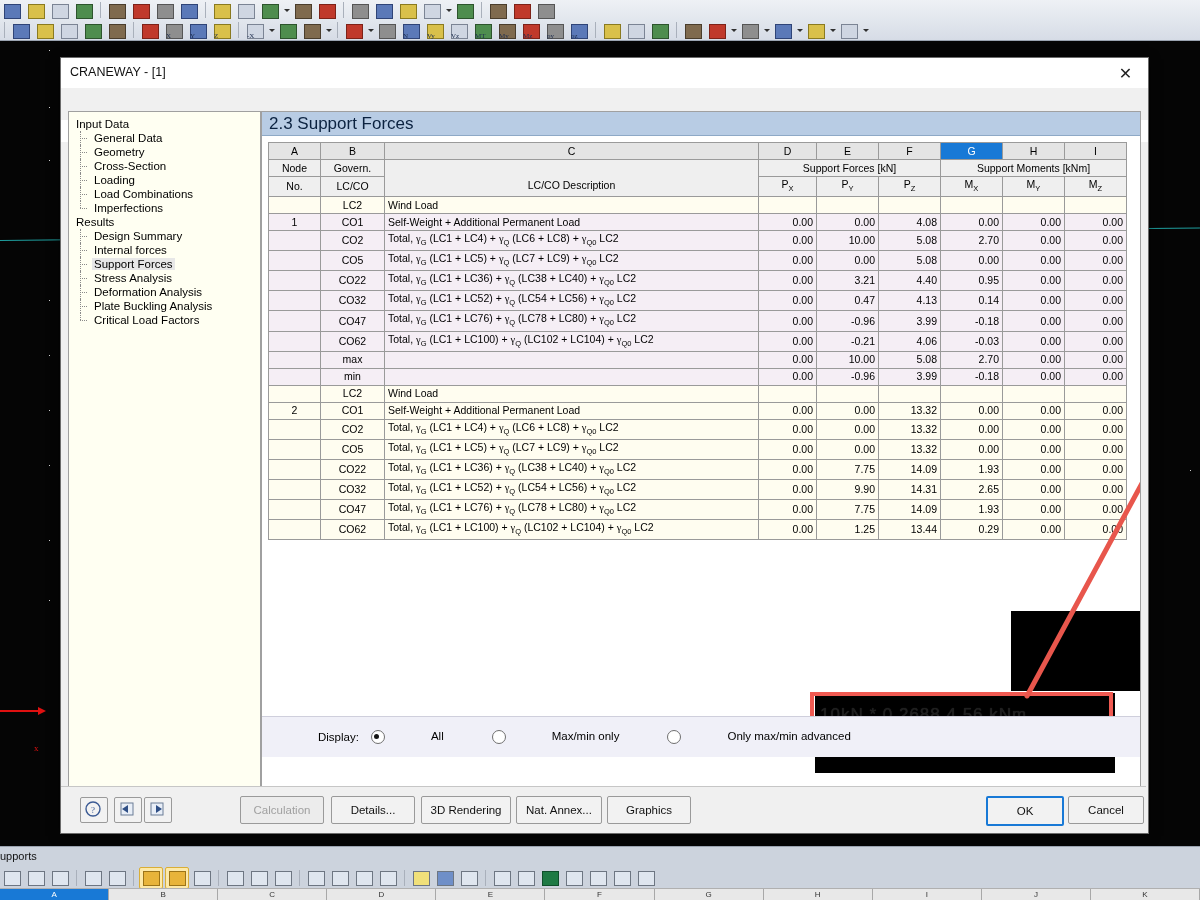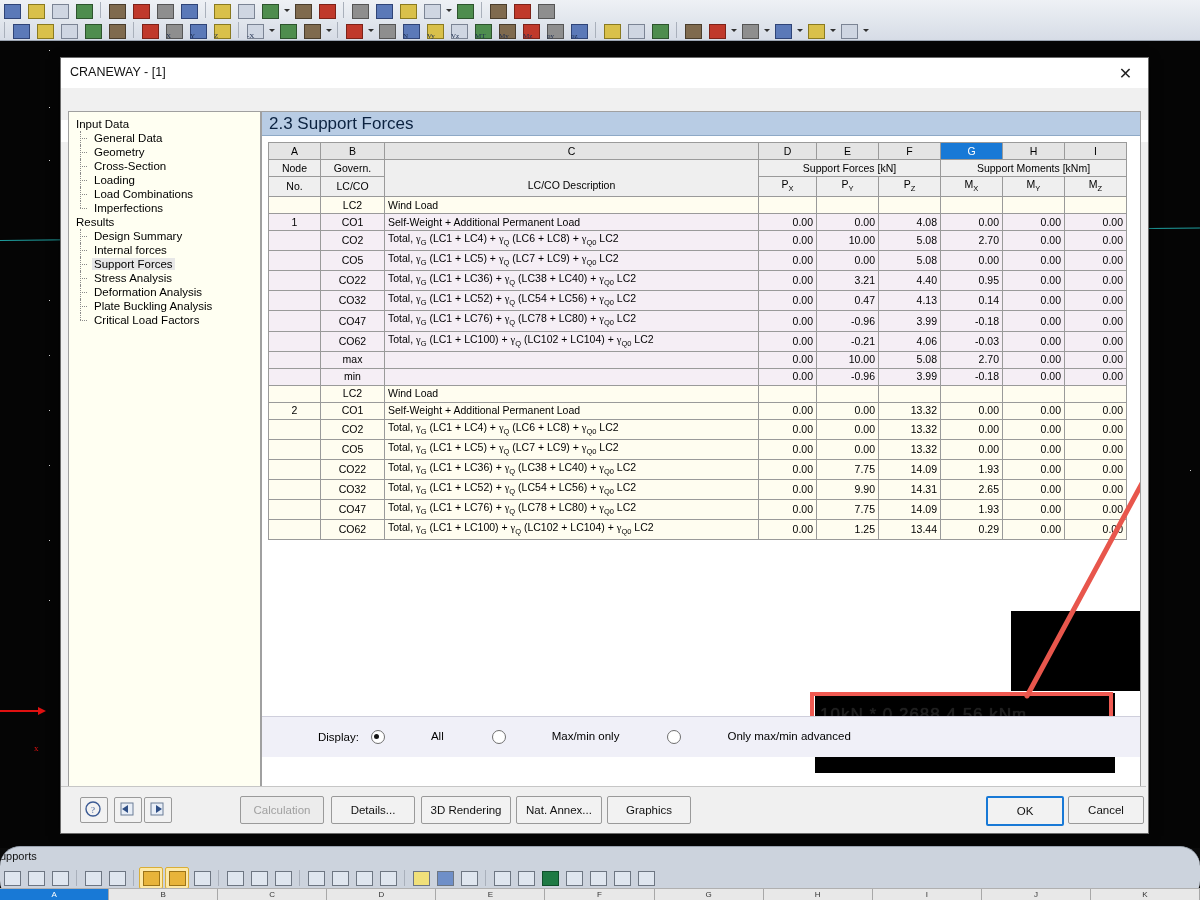--- a/index.html
+++ b/index.html
@@ -93,21 +93,21 @@
   .radio.on .dot:after{content:"";position:absolute;left:2.5px;top:2.5px;width:5px;height:5px;border-radius:50%;background:#151515;}
 
   #buttonbar{position:absolute;left:0;bottom:0;width:1085px;height:46px;border-top:1px solid #c6c6c6;background:#f0f0f0;}
   .sqbtn{position:absolute;top:10px;width:26px;height:24px;border:1px solid #9a9a9a;background:#f2f2f2;border-radius:2px;}
   .btn{position:absolute;top:9px;height:26px;border:1px solid #9a9a9a;background:#f2f2f2;border-radius:2px;
        font-size:11.5px;display:flex;align-items:center;justify-content:center;cursor:pointer;color:#111;}
   .btn.disabled{color:#a0a0a0;background:#ececec;}
   .btn.primary{border:2px solid #1879d6;background:#f2f2f2;}
 
   
-  #bottombar{position:absolute;left:0;top:846px;width:1200px;height:54px;background:#ccd3dd;border-top:1px solid #9aa3b0;overflow:hidden;border-radius:20px;}
+  #bottombar{position:absolute;left:0;top:846px;width:1200px;height:54px;background:#ccd3dd;border-top:1px solid #9aa3b0;overflow:hidden;}
   #status-text{position:absolute;left:0;top:3px;font-size:11px;color:#111;}
   #bt-row{position:absolute;left:0;top:18px;height:26px;display:flex;align-items:center;}
   .bt{width:22px;height:20px;margin:0 1px;position:relative;border-radius:2px;flex:0 0 auto;}
   .bt.pressed{background:#fde9a8;border:1px solid #d9ae38;}
   .bt .g{position:absolute;left:3px;top:3px;width:15px;height:13px;border:1px solid #6d7682;background:#dfe6ef;}
   #colstrip{position:absolute;left:0;top:888px;width:1200px;height:12px;display:flex;background:#e8e8e8;border-top:1px solid #b0b0b0;}
   .cs{flex:1 1 0;border-right:1px solid #a8a8a8;text-align:center;font-size:8px;color:#333;line-height:12px;}
   .cs.sel{background:#1879d6;color:#fff;}
 </style>
 </head>

